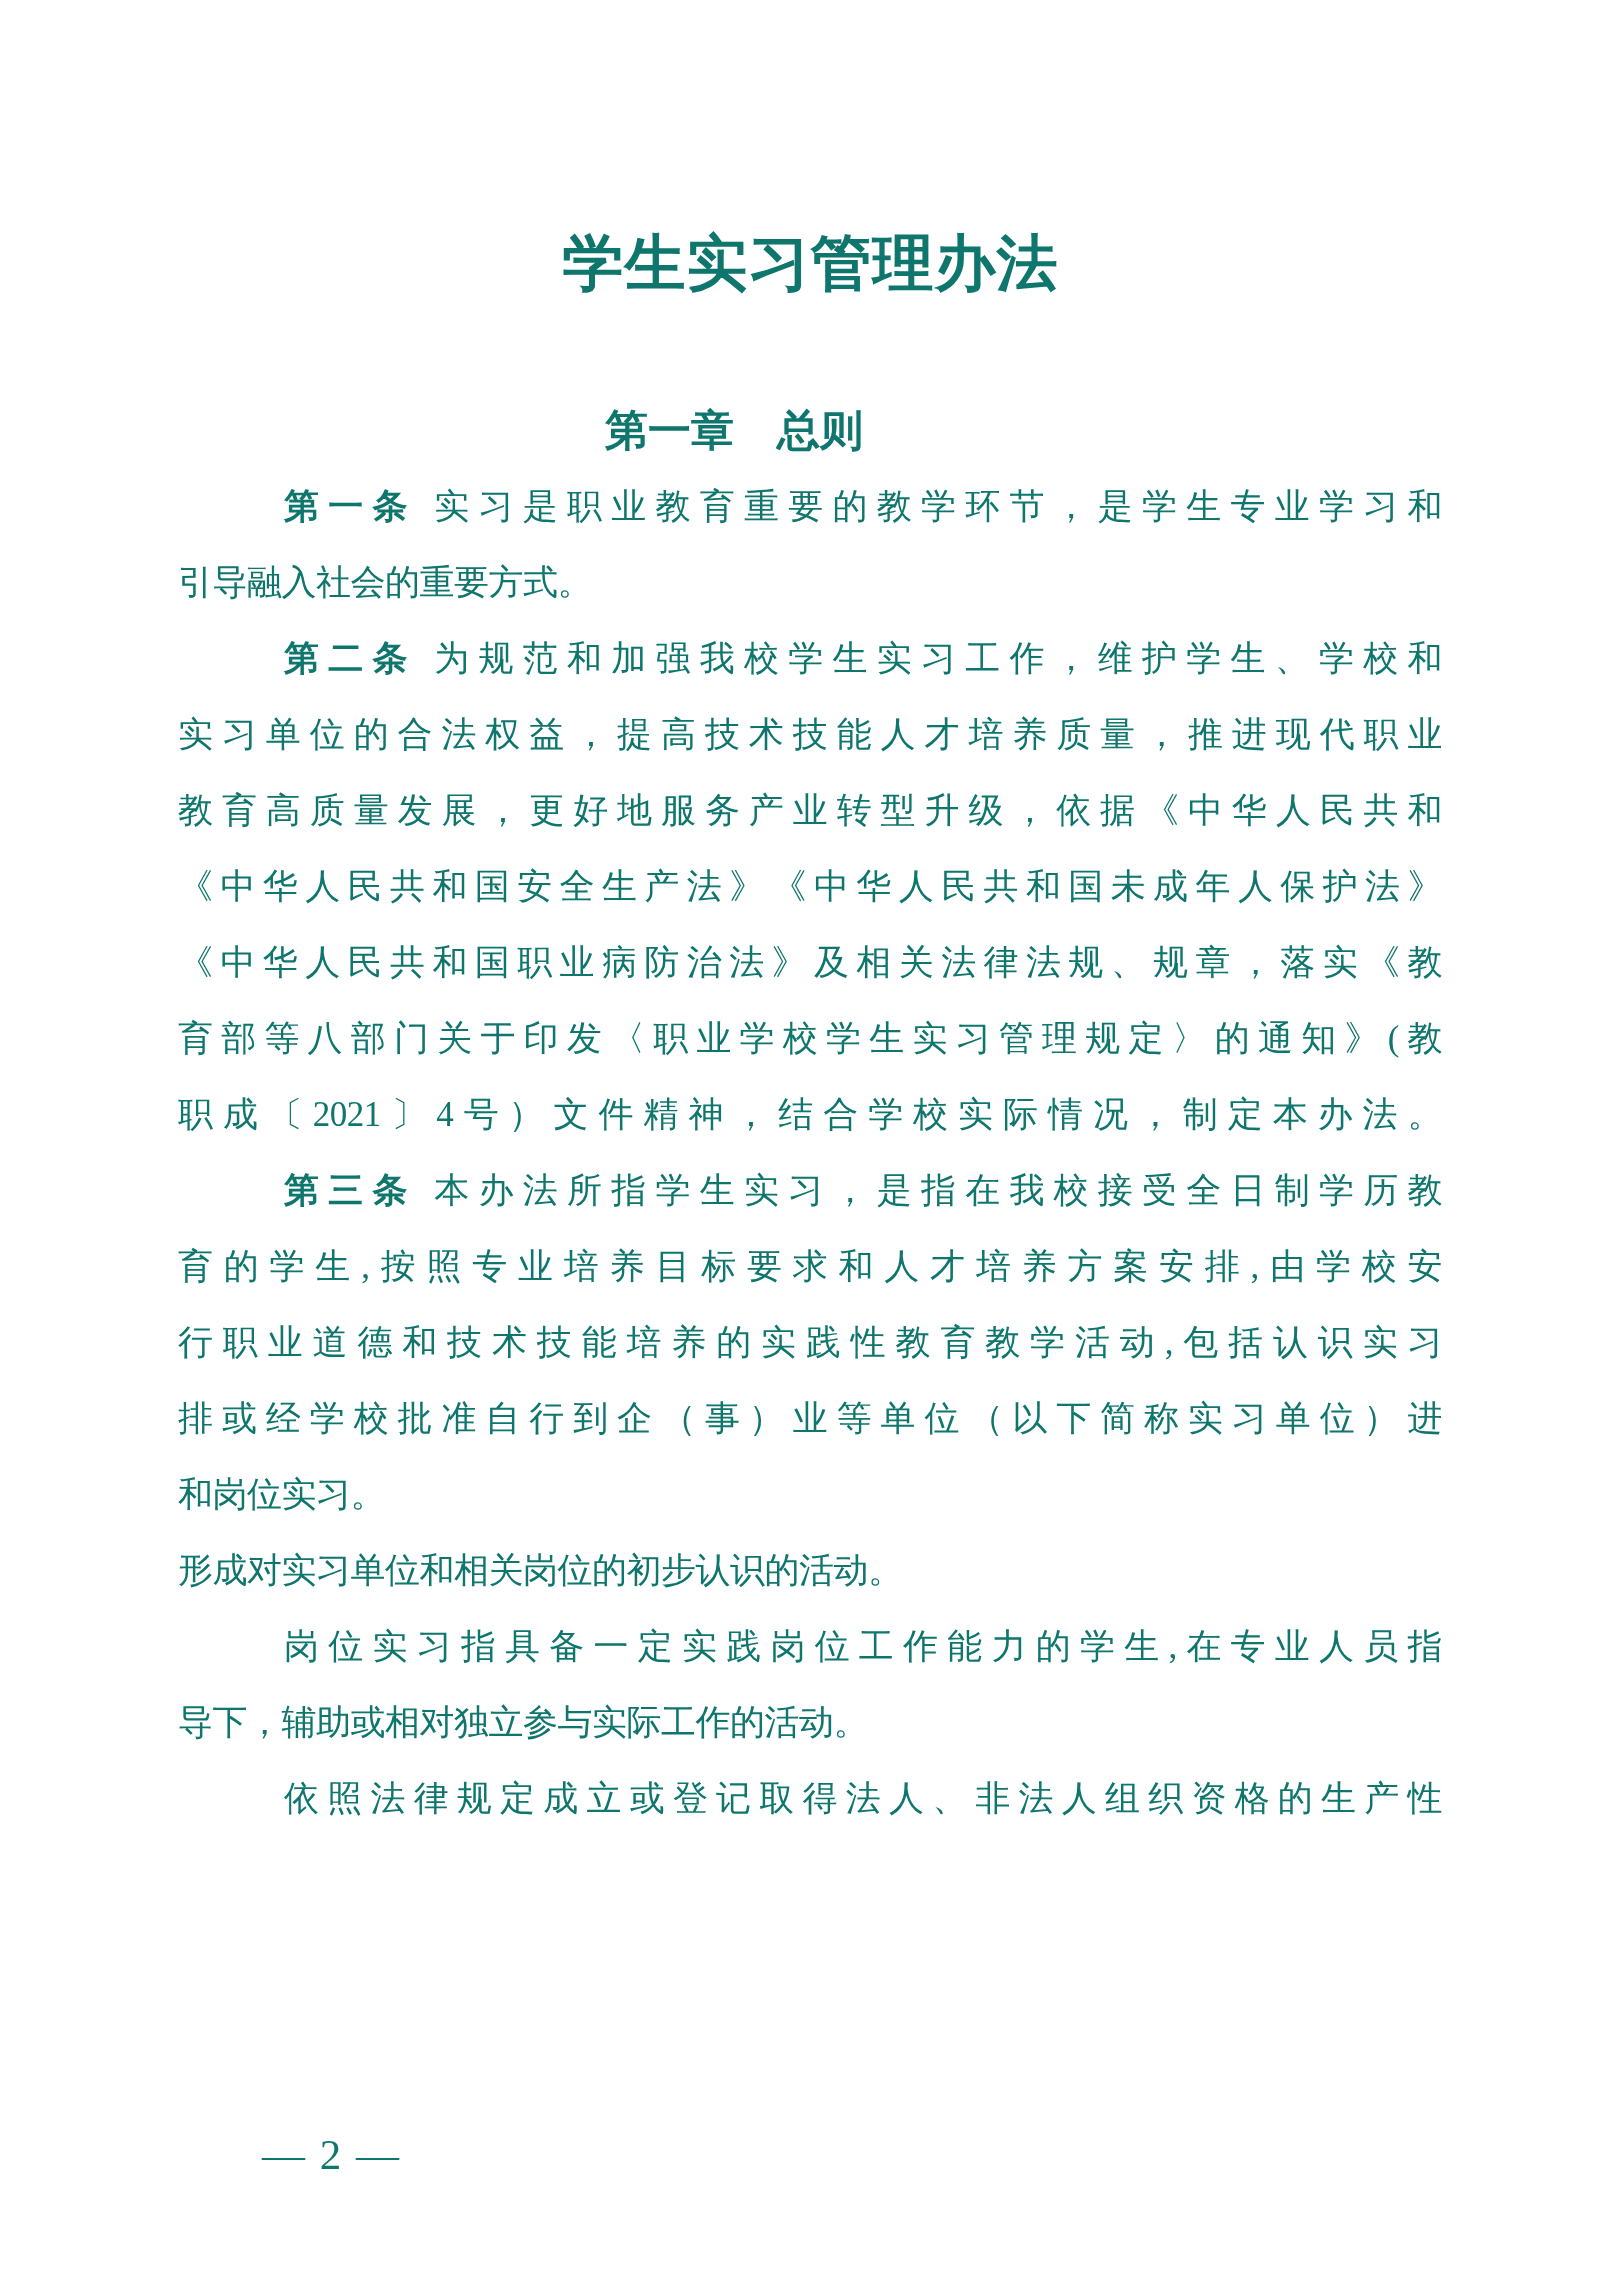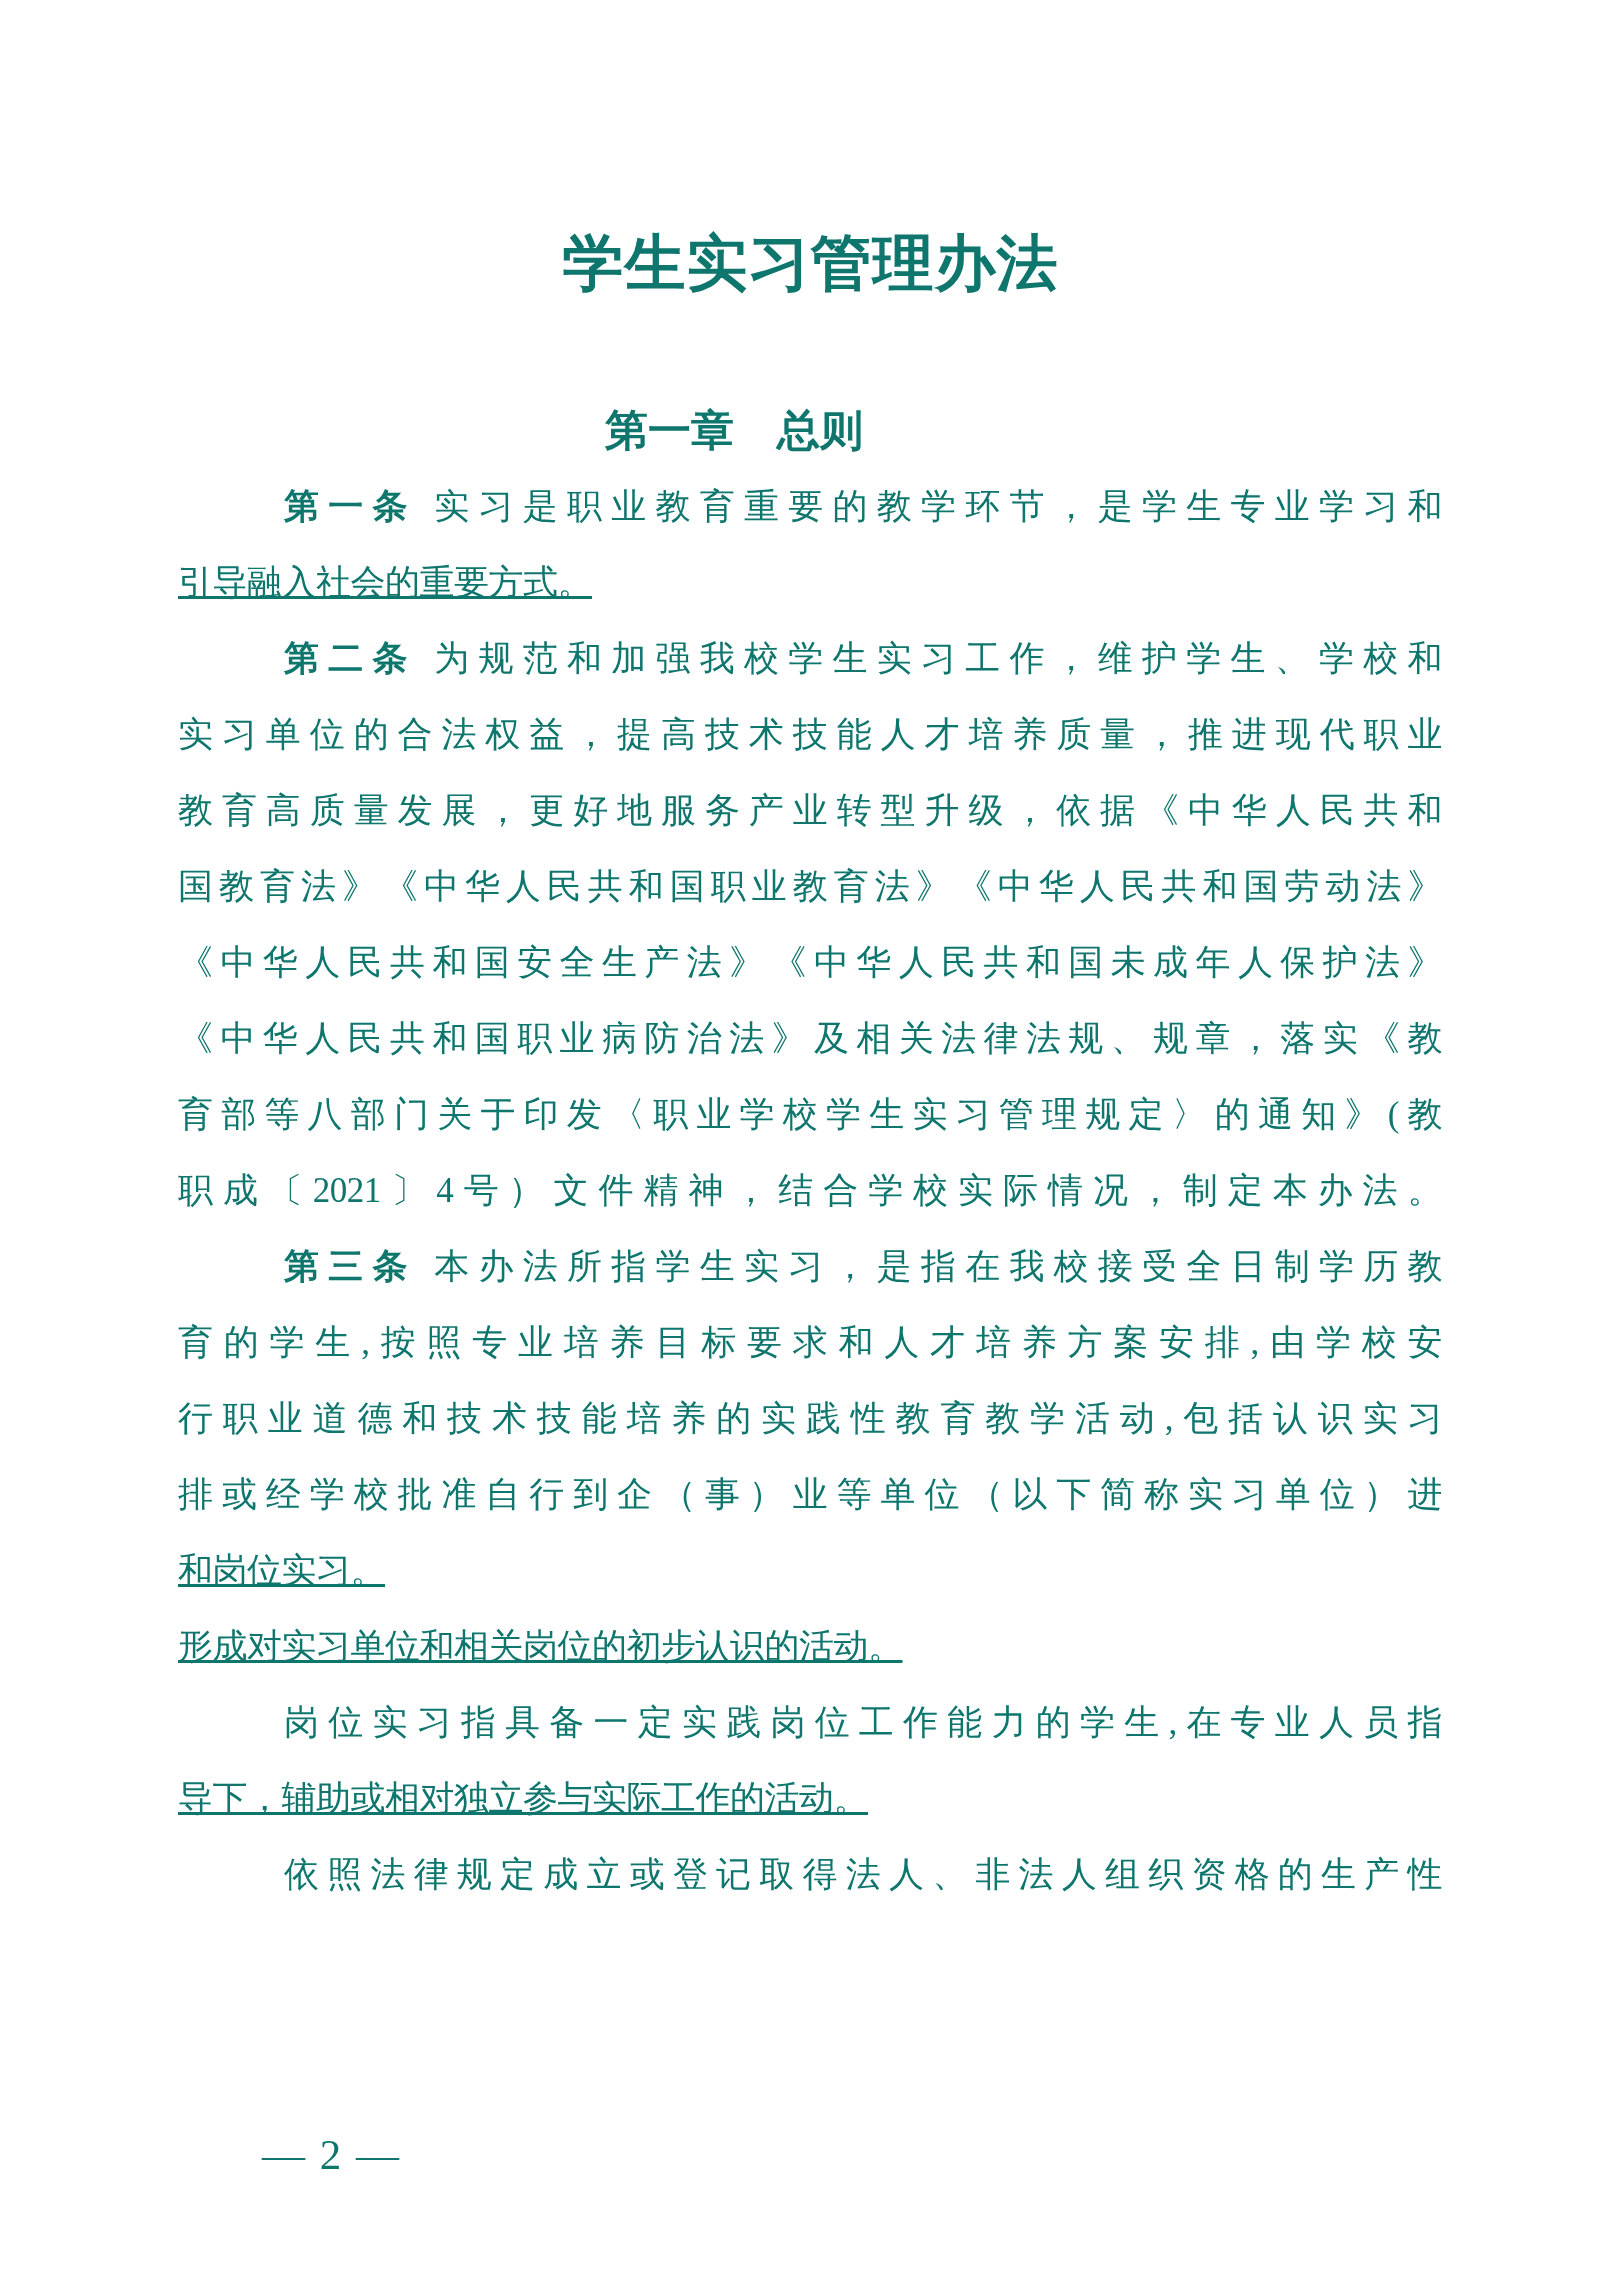--- a/index.html
+++ b/index.html
@@ -46,21 +46,21 @@
   .line {
     font-size: 35px;
     line-height: 76px;
     height: 76px;
     letter-spacing: -0.5px;
     text-align: justify;
     text-align-last: justify;
     text-justify: inter-character;
     white-space: normal;
   }
-  .line.short { text-align-last: left; text-decoration: underline; }
+  .line.short { text-align-last: left; }
   .line.indent { padding-left: 106px; }
   .lead {
     font-weight: bold;
     margin-right: 17.6px;
   }
   .footer {
     position: absolute;
     top: 2125px;
     left: 262px;
     font-size: 43px;
@@ -77,21 +77,20 @@
   <h2 class="chapter">第一章　总则</h2>
   <div class="body" id="doc-body">
       <div>
         <div class="line indent"><span class="lead">第一条</span>实习是职业教育重要的教学环节，是学生专业学习和</div>
         <div class="line short">引导融入社会的重要方式。</div>
       </div>
       <div>
         <div class="line indent"><span class="lead">第二条</span>为规范和加强我校学生实习工作，维护学生、学校和</div>
         <div class="line">实习单位的合法权益，提高技术技能人才培养质量，推进现代职业</div>
         <div class="line">教育高质量发展，更好地服务产业转型升级，依据《中华人民共和</div>
-        <div class="line">国教育法》《中华人民共和国职业教育法》《中华人民共和国劳动法》</div>
         <div class="line">《中华人民共和国安全生产法》《中华人民共和国未成年人保护法》</div>
         <div class="line">《中华人民共和国职业病防治法》及相关法律法规、规章，落实《教</div>
         <div class="line">育部等八部门关于印发〈职业学校学生实习管理规定〉的通知》(教</div>
         <div class="line">职成〔2021〕4号）文件精神，结合学校实际情况，制定本办法。</div>
       </div>
       <div>
         <div class="line indent"><span class="lead">第三条</span>本办法所指学生实习，是指在我校接受全日制学历教</div>
         <div class="line">育的学生,按照专业培养目标要求和人才培养方案安排,由学校安</div>
         <div class="line">行职业道德和技术技能培养的实践性教育教学活动,包括认识实习</div>
         <div class="line">排或经学校批准自行到企（事）业等单位（以下简称实习单位）进</div>

